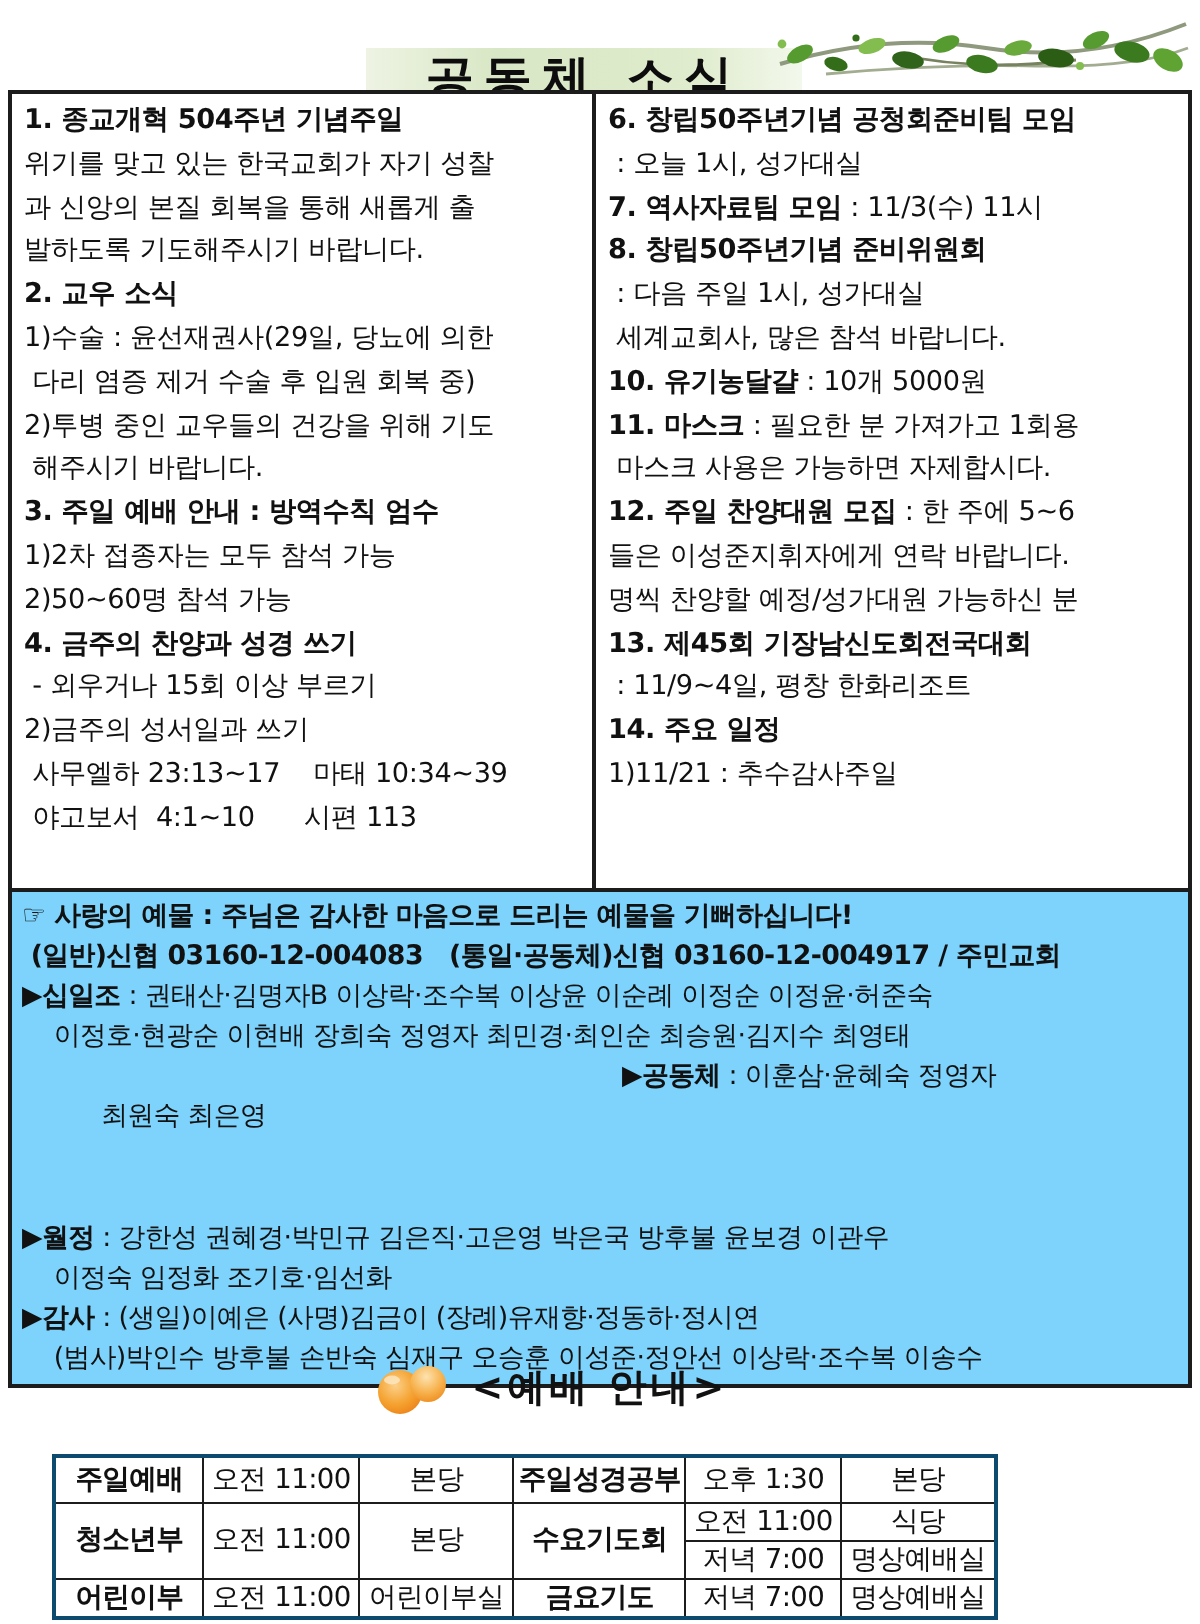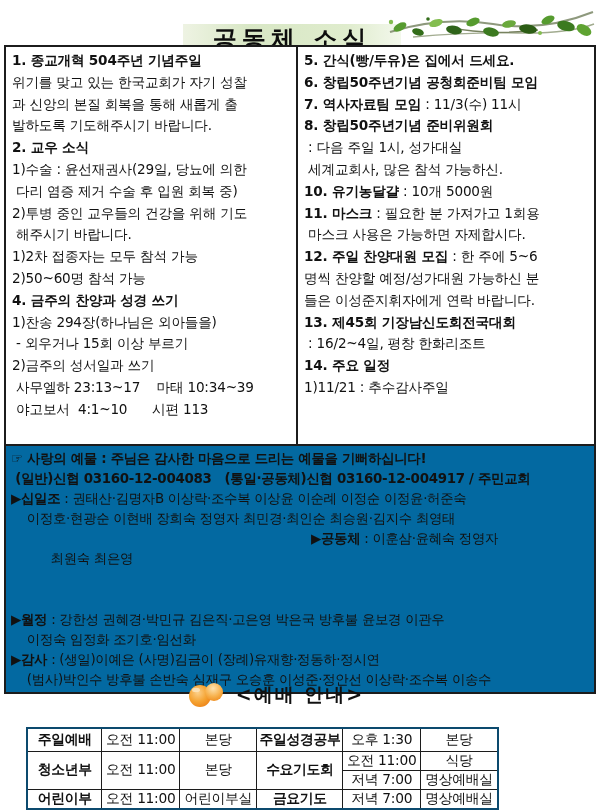--- a/index.html
+++ b/index.html
@@ -28,21 +28,21 @@
   }
   .ncol { padding:3px 6px 16px 6px; overflow:hidden; }
   .ncol.left  { width:292px; border-right:2px solid #1c1c1c; }
   .ncol.right { flex:1; }
   .line { white-space:pre; font-size:13.6px; line-height:21.8px; overflow:hidden; letter-spacing:-0.2px; }
   .b { font-weight:bold; }
 
   
   .offering-box {
     position:absolute; left:4px; top:446px; width:592px; height:248px;
-    border:2px solid #1c1c1c; border-top:0; padding:3px 5px 0 5px; background:#0369a1; overflow:hidden;
+    border:2px solid #1c1c1c; border-top:0; padding:3px 5px 0 5px; background:#7dd3fc; overflow:hidden;
   }
   .offering-box .line { font-size:13.4px; line-height:20.1px; letter-spacing:-0.3px; }
   .split { position:relative; }
   .split .right-part { position:absolute; left:300px; top:0; }
 
   
   .worship-header { position:absolute; left:0; top:680px; width:600px; height:29px; text-align:center; }
   .worship-header .wtitle { font-size:19px; font-weight:bold; letter-spacing:2px; line-height:29px; }
   .orange-ico { position:absolute; left:186px; top:1px; }
   .worship-table {
@@ -91,45 +91,45 @@
 
     <div class="line"><span class="b">1. 종교개혁 504주년 기념주일</span><span></span></div>
         <div class="line"><span class="b"></span><span>위기를 맞고 있는 한국교회가 자기 성찰</span></div>
         <div class="line"><span class="b"></span><span>과 신앙의 본질 회복을 통해 새롭게 출</span></div>
         <div class="line"><span class="b"></span><span>발하도록 기도해주시기 바랍니다.</span></div>
         <div class="line"><span class="b">2. 교우 소식</span><span></span></div>
         <div class="line"><span class="b"></span><span>1)수술 : 윤선재권사(29일, 당뇨에 의한</span></div>
         <div class="line"><span class="b"></span><span> 다리 염증 제거 수술 후 입원 회복 중)</span></div>
         <div class="line"><span class="b"></span><span>2)투병 중인 교우들의 건강을 위해 기도</span></div>
         <div class="line"><span class="b"></span><span> 해주시기 바랍니다.</span></div>
+        <div class="line"><span class="b">3. 주일 예배 안내 : 방역수칙 엄수</span><span></span></div>
         <div class="line"><span class="b"></span><span>1)2차 접종자는 모두 참석 가능</span></div>
         <div class="line"><span class="b"></span><span>2)50~60명 참석 가능</span></div>
         <div class="line"><span class="b">4. 금주의 찬양과 성경 쓰기</span><span></span></div>
-        <div class="line"><span class="b"></span><span>1)찬송 294장(하나님은 외아들을)</span></div>
         <div class="line"><span class="b"></span><span> - 외우거나 15회 이상 부르기</span></div>
         <div class="line"><span class="b"></span><span>2)금주의 성서일과 쓰기</span></div>
         <div class="line"><span class="b"></span><span> 사무엘하 23:13~17    마태 10:34~39</span></div>
         <div class="line"><span class="b"></span><span> 야고보서  4:1~10      시편 113</span></div>
       </div>
     <div class="ncol right">
 
-    <div class="line"><span class="b">5. 간식(빵/두유)은 집에서 드세요.</span><span></span></div>
         <div class="line"><span class="b">6. 창립50주년기념 공청회준비팀 모임</span><span></span></div>
+        <div class="line"><span class="b"></span><span> : 오늘 1시, 성가대실</span></div>
         <div class="line"><span class="b">7. 역사자료팀 모임</span><span> : 11/3(수) 11시</span></div>
         <div class="line"><span class="b">8. 창립50주년기념 준비위원회</span><span></span></div>
         <div class="line"><span class="b"></span><span> : 다음 주일 1시, 성가대실</span></div>
-        <div class="line"><span class="b"></span><span> 세계교회사, 많은 참석 가능하신.</span></div>
+        <div class="line"><span class="b"></span><span> 세계교회사, 많은 참석 바랍니다.</span></div>
         <div class="line"><span class="b">10. 유기농달걀</span><span> : 10개 5000원</span></div>
         <div class="line"><span class="b">11. 마스크</span><span> : 필요한 분 가져가고 1회용</span></div>
         <div class="line"><span class="b"></span><span> 마스크 사용은 가능하면 자제합시다.</span></div>
         <div class="line"><span class="b">12. 주일 찬양대원 모집</span><span> : 한 주에 5~6</span></div>
+        <div class="line"><span class="b"></span><span>들은 이성준지휘자에게 연락 바랍니다.</span></div>
         <div class="line"><span class="b"></span><span>명씩 찬양할 예정/성가대원 가능하신 분</span></div>
-        <div class="line"><span class="b"></span><span>들은 이성준지휘자에게 연락 바랍니다.</span></div>
         <div class="line"><span class="b">13. 제45회 기장남신도회전국대회</span><span></span></div>
-        <div class="line"><span class="b"></span><span> : 16/2~4일, 평창 한화리조트</span></div>
+        <div class="line"><span class="b"></span><span> : 11/9~4일, 평창 한화리조트</span></div>
         <div class="line"><span class="b">14. 주요 일정</span><span></span></div>
         <div class="line"><span class="b"></span><span>1)11/21 : 추수감사주일</span></div>
       </div>
   </div>
 
   <div class="offering-box">
     <div class="line b">☞ 사랑의 예물 : 주님은 감사한 마음으로 드리는 예물을 기뻐하십니다!</div>
     <div class="line b"> (일반)신협 03160-12-004083   (통일·공동체)신협 03160-12-004917 / 주민교회</div>
     <div class="line"><span class="b">▶십일조</span><span> : 권태산·김명자B 이상락·조수복 이상윤 이순례 이정순 이정윤·허준숙</span></div>
     <div class="line"><span>    이정호·현광순 이현배 장희숙 정영자 최민경·최인순 최승원·김지수 최영태</span></div>

